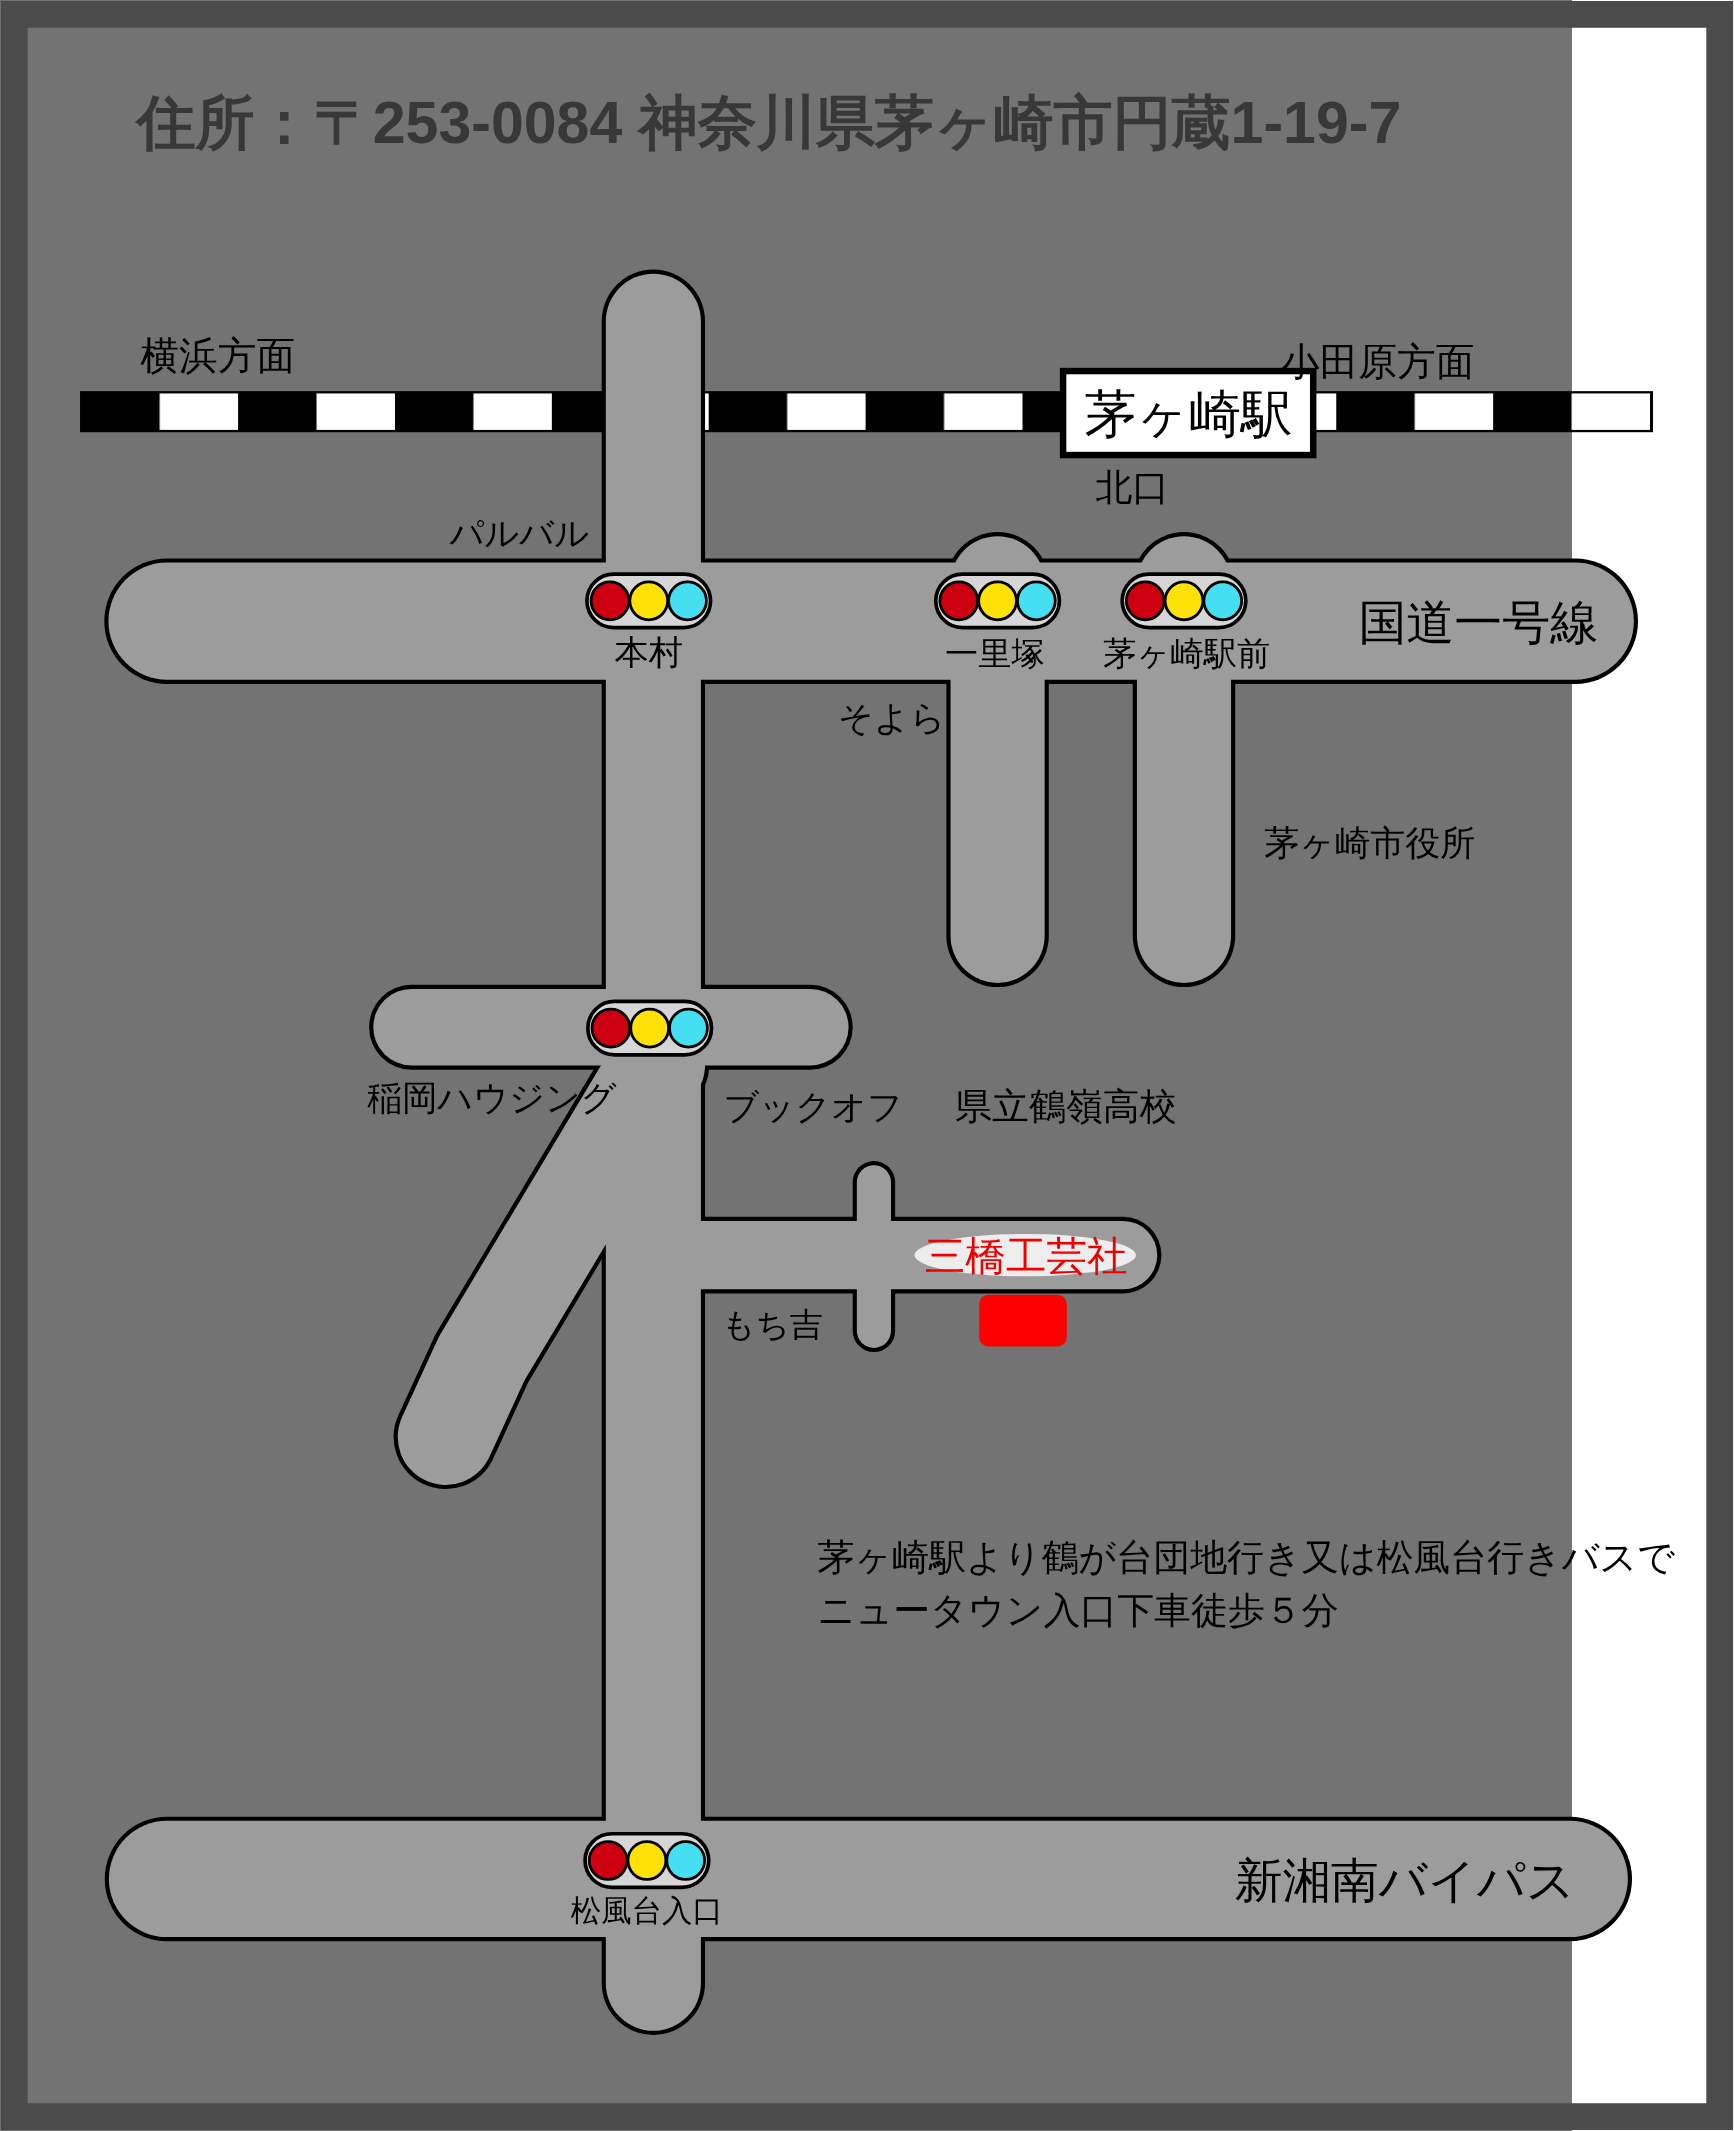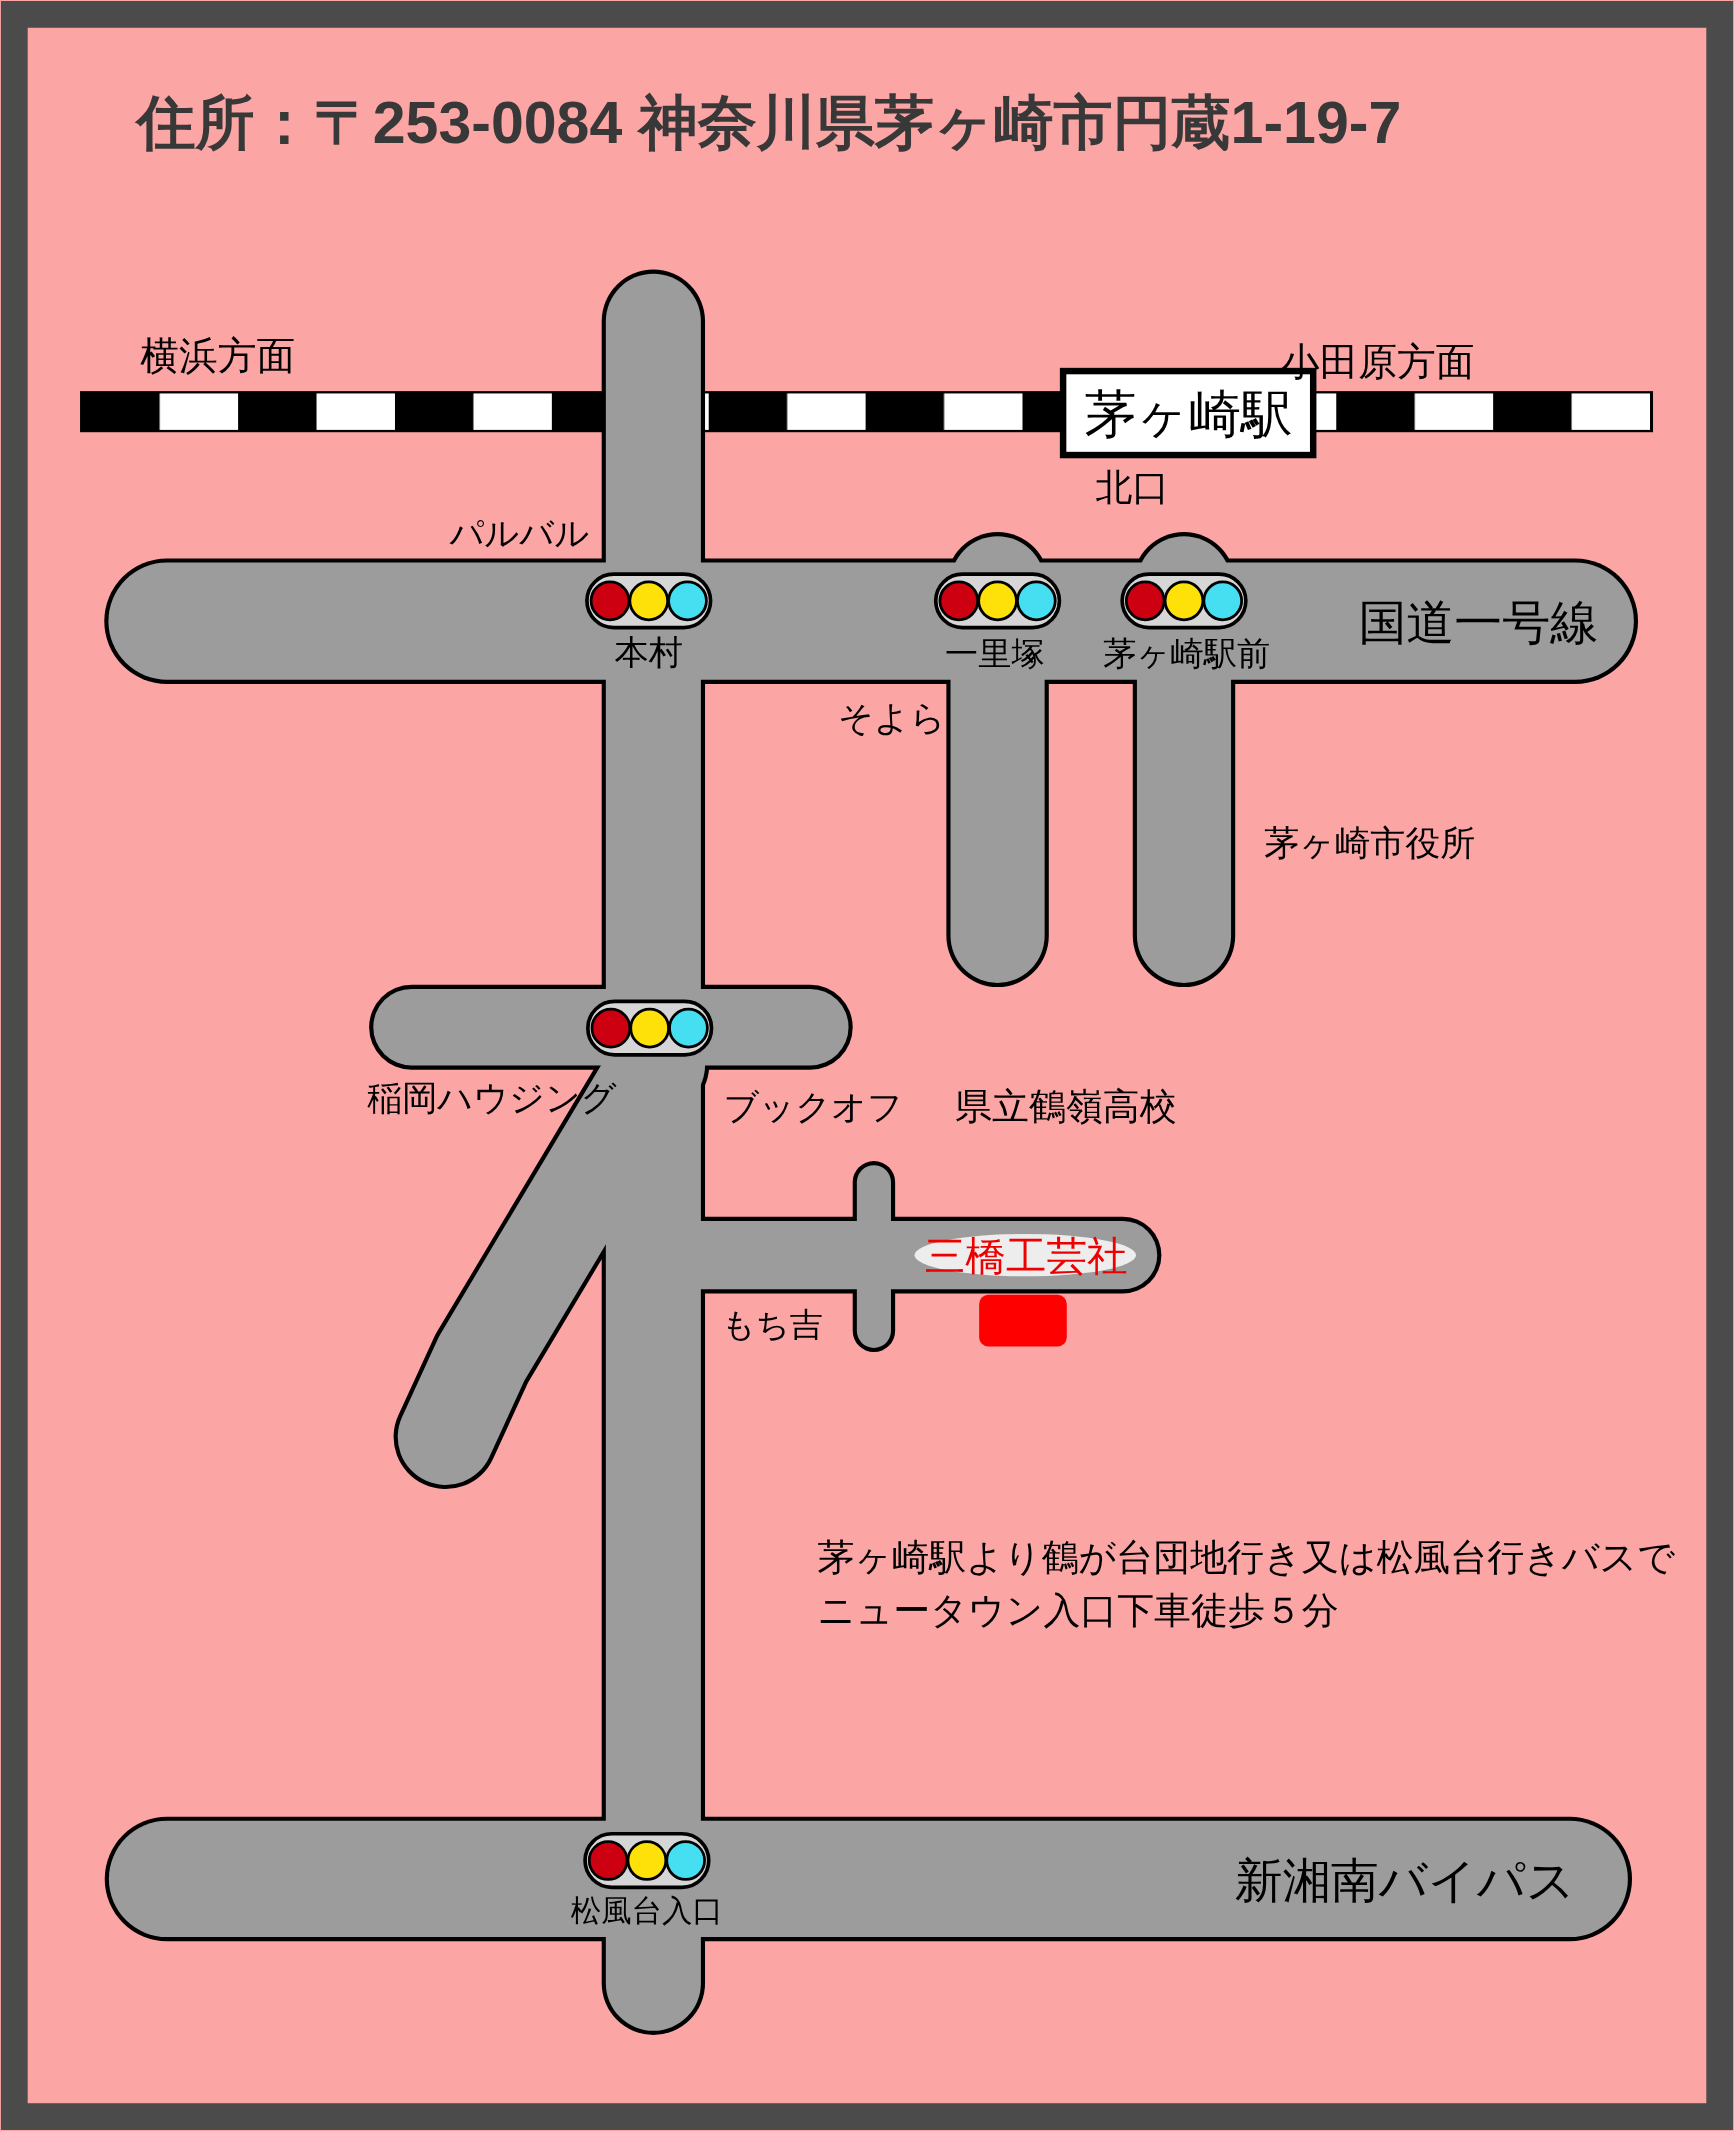--- a/index.html
+++ b/index.html
@@ -1,17 +1,17 @@
 <!DOCTYPE html>
 <html style="font-size:14.8px"><head>
 <meta charset="utf-8">
 <style>
   html, body { margin: 0; padding: 0; background: #ffffff; }
   body { font-family: "Liberation Sans", sans-serif; }
-  .stage { width: 1734px; height: 2131px; position: relative; background: #fca5a5; }
+  .stage { width: 1572px; height: 2131px; position: relative; background: #737373; }
   svg text {
     font-family: "Liberation Sans", "DejaVu Sans", sans-serif;
     fill: #000;
   }
   svg text.title { font-weight: 600; fill: #383838; }
   svg text.red { fill: #ee0000; }
   .casing path, .casing use { fill: none; stroke: #000; stroke-linecap: round; stroke-linejoin: round; }
   .roadfill path, .roadfill use { fill: none; stroke: #9c9c9c; stroke-linecap: round; stroke-linejoin: round; }
 </style>
 </head>

